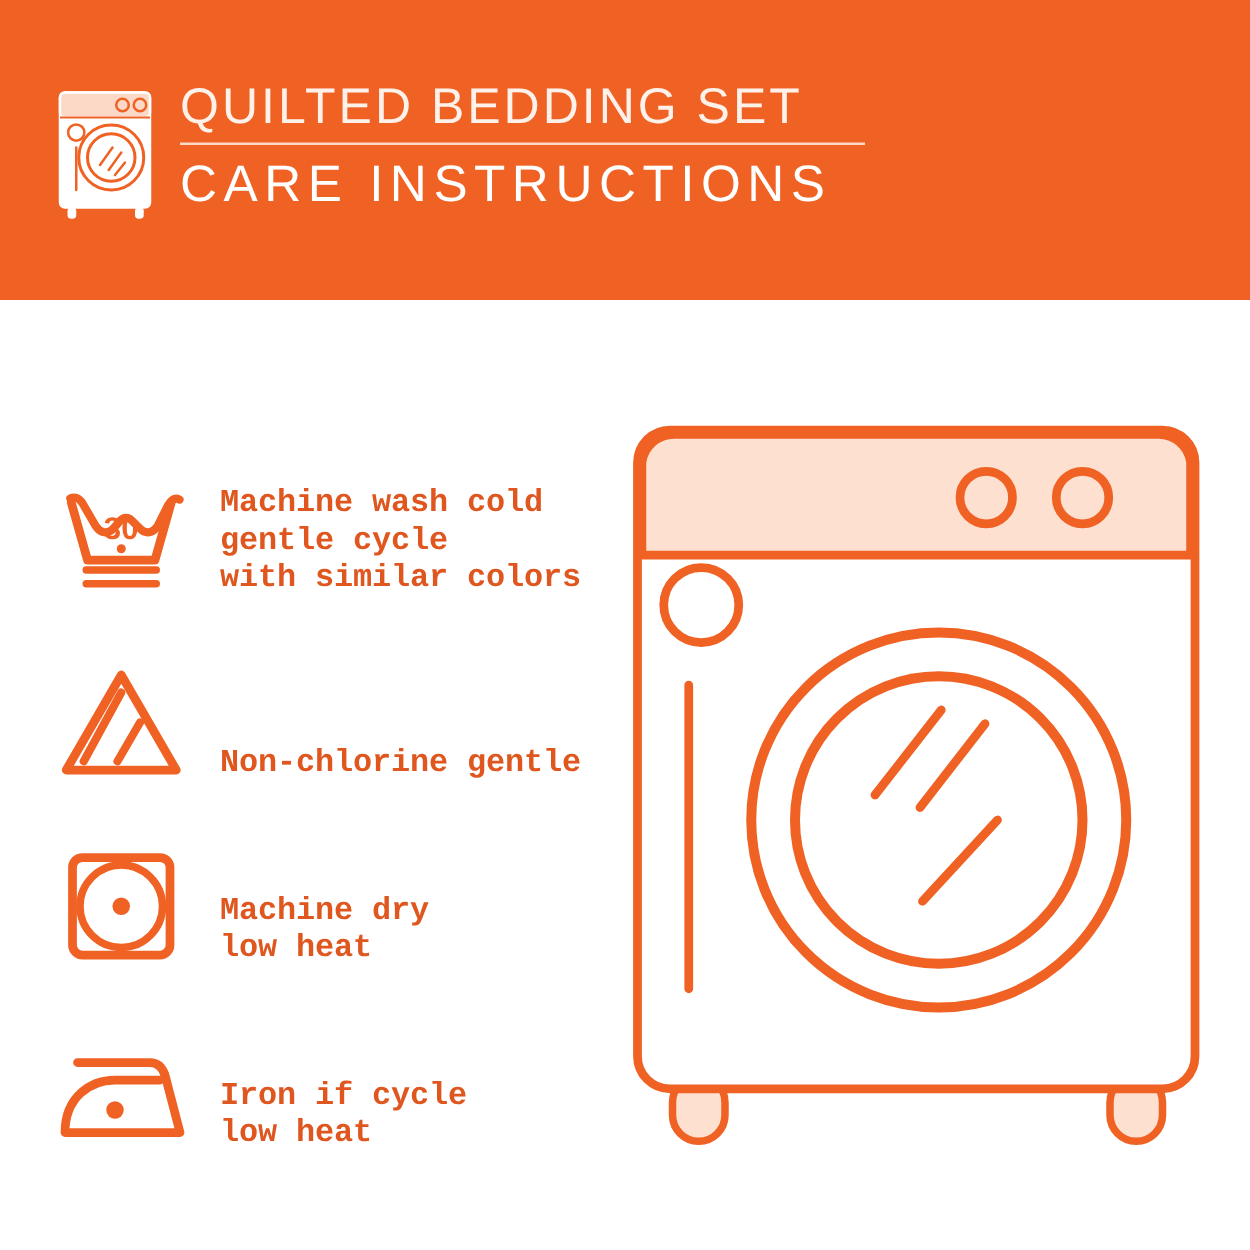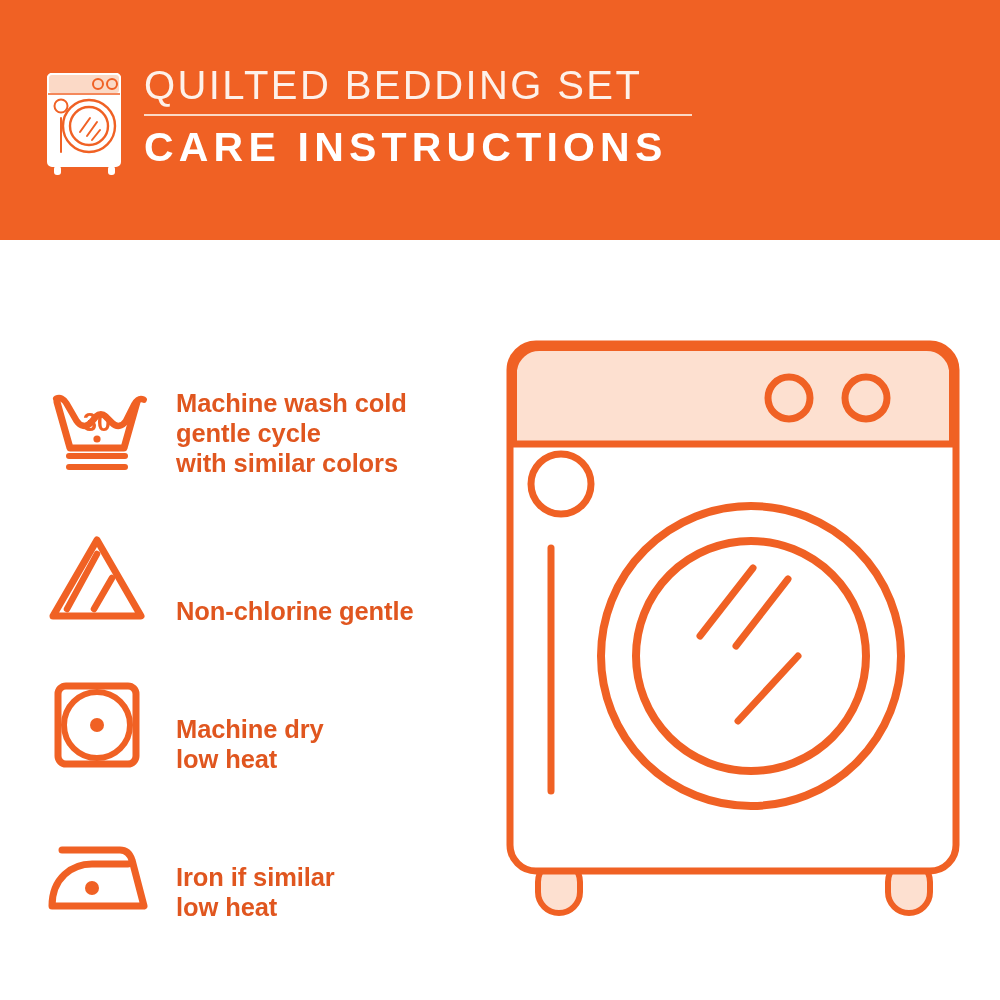--- a/index.html
+++ b/index.html
@@ -55,21 +55,21 @@
   }
   .title-divider {
     width: 548px;
     height: 2px;
     background: #fbd9c6;
     margin: 6px 0 8px 0;
   }
   .title-sub {
     color: #ffffff;
     font-size: 41px;
-    font-weight: 700;
+    font-weight: 400;
     letter-spacing: 5.2px;
     line-height: 46px;
     white-space: nowrap;
   }
 
   
   .care-list {
     position: absolute;
     left: 46px;
     top: 330px;
@@ -89,21 +89,21 @@
     padding-top: 8px;
   }
   .care-text {
     color: #e0561f;
     font-size: 25.5px;
     font-weight: 700;
     line-height: 30px;
     letter-spacing: -0.1px;
     padding-top: 22px;
   }
-  .care-text .line { display: block; white-space: nowrap; }
+  .care-text .line { display: block; white-space: nowrap; font-family: Liberation Mono, monospace; }
 
   
   .machine-illustration {
     position: absolute;
     left: 498px;
     top: 336px;
     width: 470px;
     height: 590px;
   }
 </style>
@@ -198,21 +198,21 @@
 
     <div class="care-row">
       <div class="care-icon-wrap">
         <svg width="108" height="90" viewBox="0 0 108 90">
           <path d="M16 18 L74 18 C80 18 84 22 86 28 L98 74 L6 74
                    C6 46 26 32 46 32 L82 32" fill="none" stroke="#f06124" stroke-width="7" stroke-linejoin="round" stroke-linecap="round"></path>
           <circle cx="46" cy="56" r="7" fill="#f06124"></circle>
         </svg>
       </div>
       <div class="care-text">
-        <span class="line">Iron if similar</span>
+        <span class="line">Iron if cycle</span>
         <span class="line">low heat</span>
       </div>
     </div>
 
   </div>
 
   <svg class="machine-illustration" viewBox="0 0 470 590">
 
     <rect x="40" y="525" width="42" height="52" rx="21" ry="21" fill="#fde0d0" stroke="#f06124" stroke-width="6"></rect>
     <rect x="390" y="525" width="42" height="52" rx="21" ry="21" fill="#fde0d0" stroke="#f06124" stroke-width="6"></rect>

